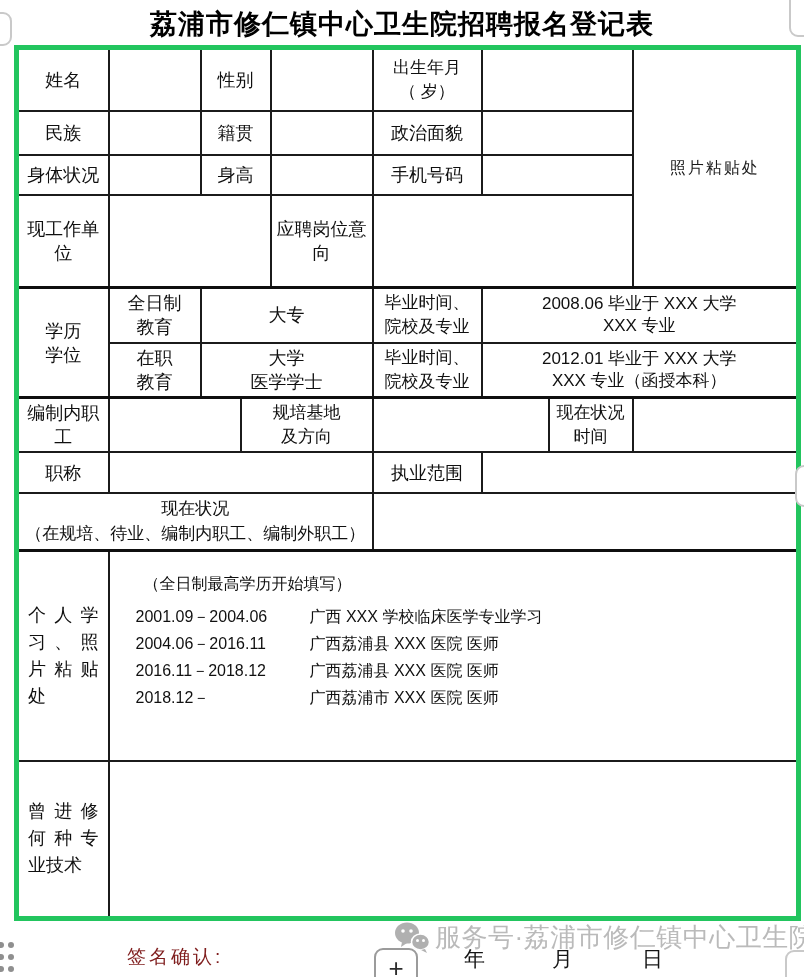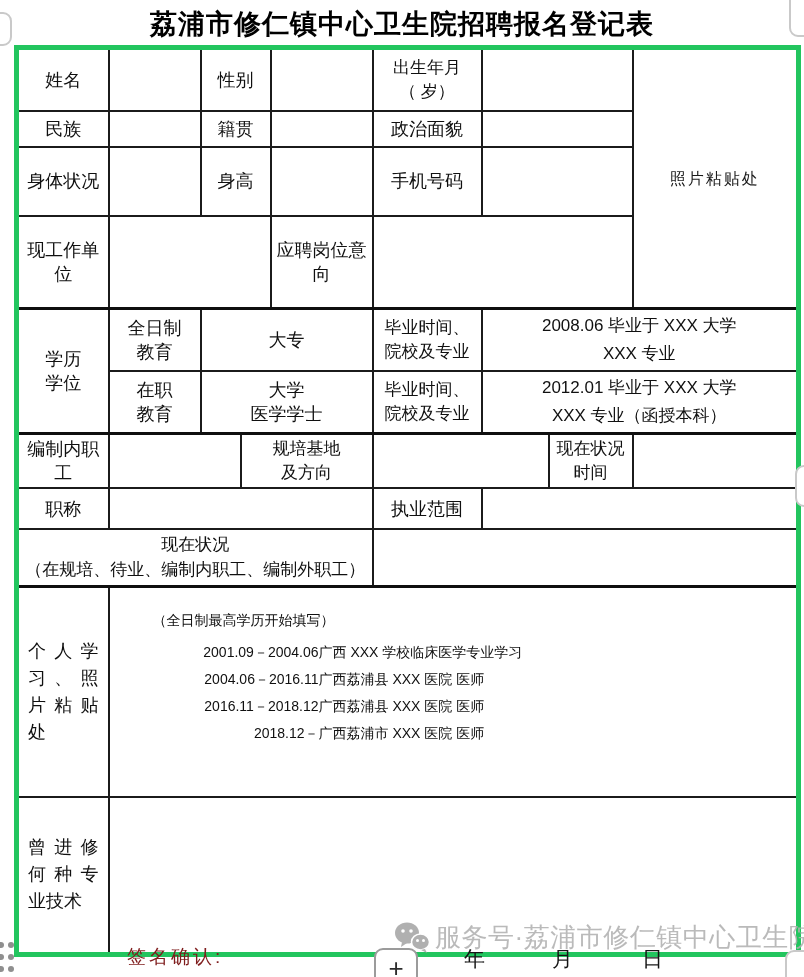--- a/index.html
+++ b/index.html
@@ -19,25 +19,25 @@
   td{
     border:2px solid #1b1b1b;text-align:center;vertical-align:middle;
     font-size:18px;color:#101010;padding:2px;overflow:hidden;line-height:24px;
   }
   tr.sec > td{border-top:3px solid #0f0f0f;}
   .prewrap{white-space:pre-line;}
   .sm{font-size:17px;}
   .photo-cell{font-size:16px;letter-spacing:2px;color:#1a1a1a;}
   .jlabel{text-align:justify;padding:0 9px;line-height:27px;}
   .status-cell{font-size:17px;line-height:25px;padding:0;}
-  .resume-cell{text-align:left;vertical-align:top;padding:18px 6px 0 35px;font-size:14px;margin-left:6px;}
+  .resume-cell{text-align:left;vertical-align:top;padding:18px 6px 0 26px;font-size:16px;margin-left:6px;}
   .resume-header{margin:2px 0 7px 8px;}
   .resume-line{line-height:27px;white-space:nowrap;}
-  .resume-period{display:inline-block;width:174px;text-align:right;}
-  .edu-val{font-size:17px;line-height:28px;}
+  .resume-period{display:inline-block;width:174px;}
+  .edu-val{font-size:17px;line-height:22px;}
   
   .sig-label{position:absolute;left:127px;top:944px;font-size:19px;letter-spacing:3px;color:#7f1d1d;}
   .date-char{position:absolute;top:945px;font-size:21px;color:#141414;}
   .d-year{left:464px;} .d-month{left:552px;} .d-day{left:642px;}
   .plus-btn{
     position:absolute;left:374px;top:948px;width:44px;height:46px;
     border:2px solid #9b9b9b;border-radius:9px;background:#fff;
     font-size:26px;line-height:1;color:#2c2c2c;text-align:center;padding-top:5px;
     box-sizing:border-box;z-index:4;
   }
@@ -77,29 +77,29 @@
       <tr style="height:63px">
     <td>姓名</td>
     <td></td>
     <td colspan="2">性别</td>
     <td></td>
     <td class="prewrap sm">出生年月
 （ 岁）</td>
     <td colspan="2"></td>
     <td rowspan="4" class="photo-cell">照片粘贴处</td>
   </tr>
-  <tr style="height:36px">
+  <tr style="height:44px">
     <td>民族</td>
     <td></td>
     <td colspan="2">籍贯</td>
     <td></td>
     <td>政治面貌</td>
     <td colspan="2"></td>
   </tr>
-  <tr style="height:69px">
+  <tr style="height:40px">
     <td>身体状况</td>
     <td></td>
     <td colspan="2">身高</td>
     <td></td>
     <td>手机号码</td>
     <td colspan="2"></td>
   </tr>
   <tr style="height:93px">
     <td>现工作单位</td>
     <td colspan="3"></td>

